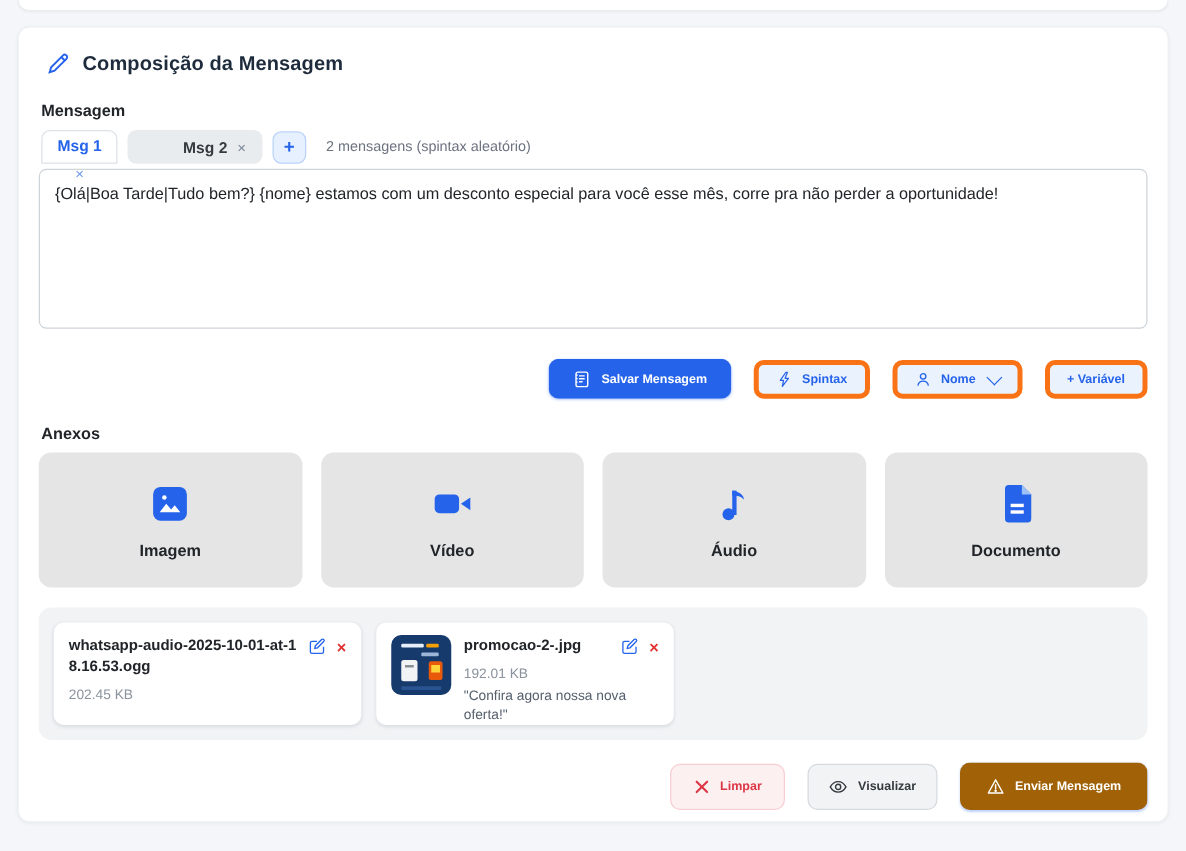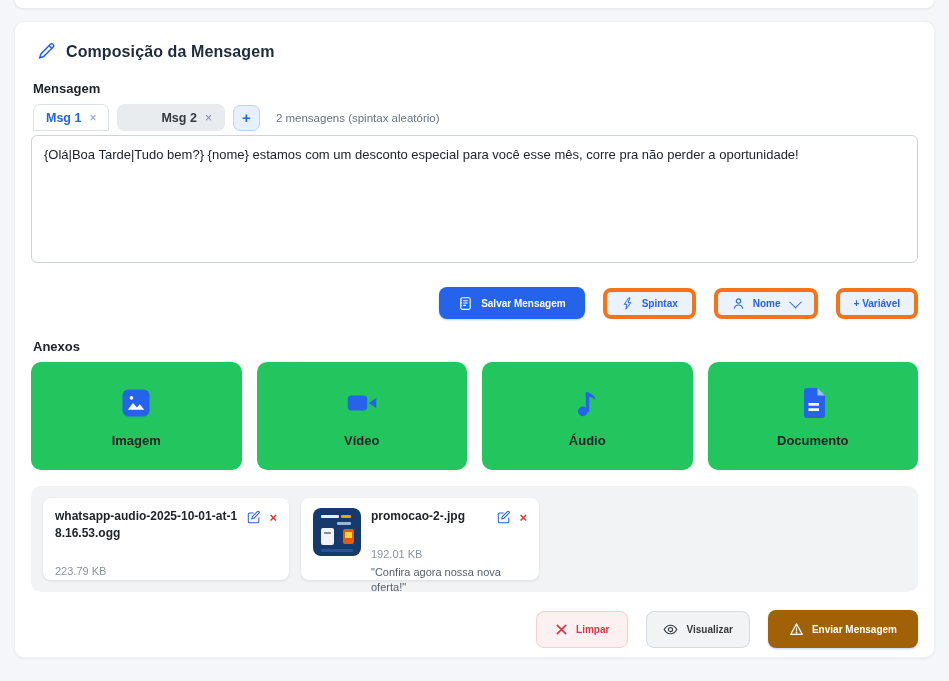--- a/index.html
+++ b/index.html
@@ -37,21 +37,21 @@
   
   .tabs-row { display:flex; align-items:center; gap:8px; margin:0 2px 4px 2px; }
   .tab {
     display:flex; align-items:center; gap:8px;
     font-size:12.5px; font-weight:600;
     padding:5px 12px;
     border-radius:7px;
     cursor:pointer;
     height:27px;
   }
-  .tab.active { background:#ffffff; border:1px solid #dde2e8; color:#2563eb; border-bottom-left-radius:0; border-bottom-right-radius:0; }
+  .tab.active { background:#ffffff; border:1px solid #dde2e8; color:#2563eb; border-bottom-left-radius:0; border-bottom-right-radius:0;flex-direction:column; }
   .tab.inactive { background:#e9ecef; border:1px solid #e9ecef; color:#343a40;padding-left:43px; }
   .tab .close-x { font-size:12px; color:#7a8699; font-weight:400; cursor:pointer; }
   .tab.active .close-x { color:#6e9ae8; }
   .add-tab {
     width:27px; height:26px;
     background:#e7f0fe; border:1px solid #b9d3fb; border-radius:7px;
     color:#2563eb; font-size:15px; font-weight:600;
     display:flex; align-items:center; justify-content:center; cursor:pointer;
   }
   .tabs-helper { font-size:11.5px; color:#6b7280; margin-left:8px; }
@@ -72,21 +72,21 @@
     border:1px solid transparent; white-space:nowrap;
   }
   .btn-primary { background:#2563eb; color:#ffffff; padding:8px 18px; height:32px; box-shadow:0 1px 2px rgba(37,99,235,.3); }
   .btn-soft { background:#eaf2fe; border:4px solid #f97316; color:#2563eb; padding:7px 14px; height:31px; }
   .chevron-down { width:9px; height:9px; border-right:1.6px solid #2563eb; border-bottom:1.6px solid #2563eb; transform:rotate(45deg) translate(-1px,-1px); margin-left:2px; }
   
   .anexos-label { margin-top:20px; }
   .type-grid { display:flex; gap:15px; margin-top:2px; }
   .type-card {
     flex:1; height:108px;
-    background:#22c55e; border-radius:10px;
+    background:#e5e5e5; border-radius:10px;
     display:flex; flex-direction:column; align-items:center; justify-content:center; gap:12px;
     cursor:pointer;
   }
   .type-card .type-label { font-size:13px; font-weight:600; color:#212529; }
   
   .files-panel {
     margin-top:16px;
     background:#f1f3f5; border-radius:10px;
     padding:12px; display:flex; gap:12px;
     min-height:104px;
@@ -97,21 +97,21 @@
     padding:10px 12px;
     display:flex; gap:10px;
     height:82px;
   }
   .file-card.audio { width:246px; }
   .file-card.image { width:238px; }
   .file-main { flex:1; min-width:0; }
   .file-head { display:flex; align-items:flex-start; gap:8px; }
   .file-name { font-size:12px; font-weight:700; color:#212529; line-height:1.4; word-break:break-all; flex:1; }
   .file-actions { display:flex; gap:8px; align-items:center; padding-top:2px; }
-  .file-size { font-size:11px; color:#8a939e; margin-top:23px; }
+  .file-size { font-size:11px; color:#8a939e; margin-top:8px; }
   .file-caption { font-size:11px; color:#55606c; margin-top:5px; line-height:1.35; }
   .remove-x { color:#e03131; font-size:13px; font-weight:700; cursor:pointer; line-height:1; }
   
   .thumb {
     width:48px; height:48px; border-radius:8px; background:#173a6d;
     position:relative; flex:0 0 48px; overflow:hidden; cursor:pointer;
   }
   .thumb .t-line1 { position:absolute; top:7px; left:8px; width:18px; height:3px; background:#e8eef7; border-radius:1px; }
   .thumb .t-line1b { position:absolute; top:7px; left:28px; width:10px; height:3px; background:#f59f00; border-radius:1px; }
   .thumb .t-line2 { position:absolute; top:14px; left:24px; width:14px; height:2.5px; background:#9db5d8; border-radius:1px; }
@@ -251,21 +251,21 @@
           <span class="file-actions">
             <span class="icon">
               <svg width="14" height="14" viewBox="0 0 16 16" fill="none" stroke="#2563eb" stroke-width="1.2">
                 <path d="M13.5 8.5v4.5a1.5 1.5 0 0 1-1.5 1.5H3a1.5 1.5 0 0 1-1.5-1.5V5A1.5 1.5 0 0 1 3 3.5h4.5"></path>
                 <path d="M11.8 1.8a1.3 1.3 0 0 1 1.9 1.9L8 9.4l-2.5.6.6-2.5z"></path>
               </svg>
             </span>
             <span class="remove-x">×</span>
           </span>
         </div>
-        <div class="file-size">223.79 KB</div>
+        <div class="file-size">202.45 KB</div>
       </div>
     </div>
 
     <div class="file-card image">
       <div class="thumb">
         <div class="t-line1"></div>
           <div class="t-line1b"></div>
           <div class="t-line2"></div>
         <div class="t-prod1"></div>
           <div class="t-prod2"></div>

